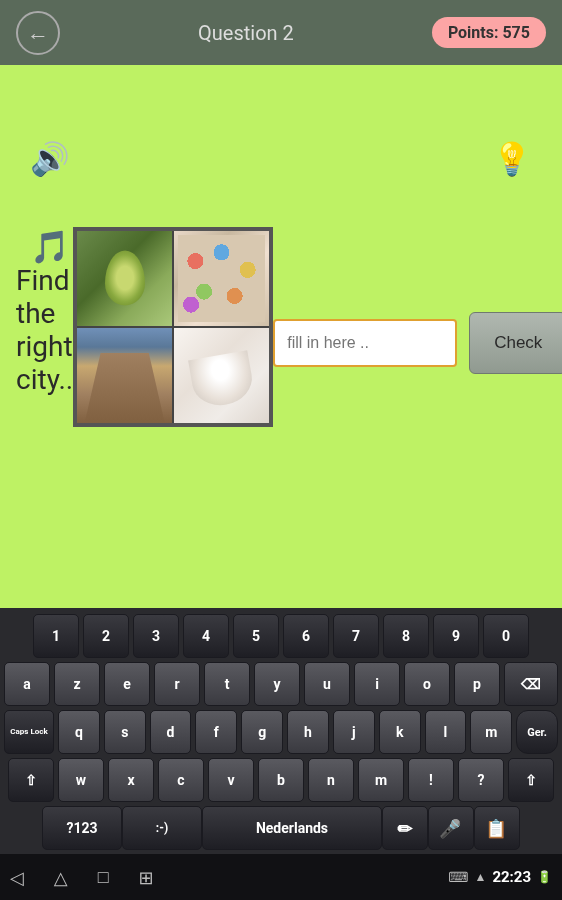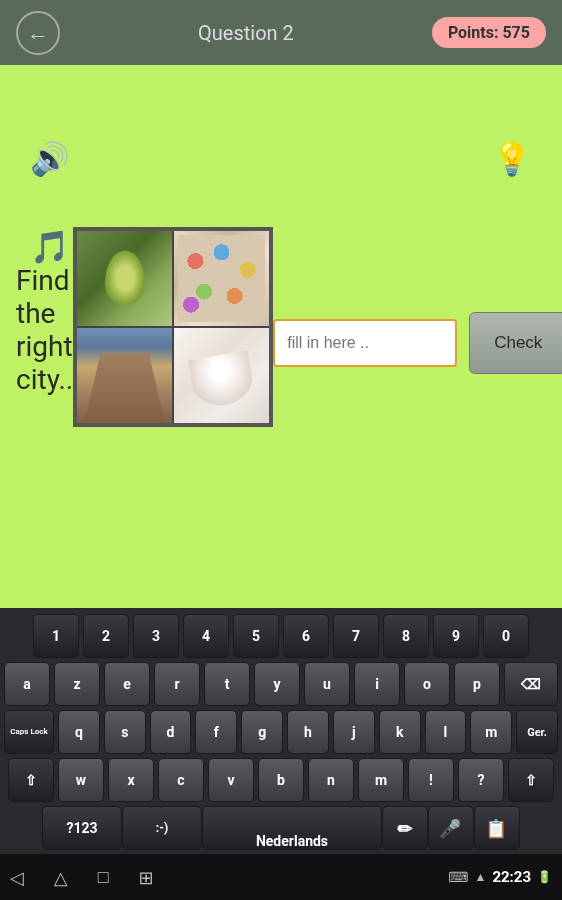--- a/index.html
+++ b/index.html
@@ -220,35 +220,35 @@
       display: flex;
       align-items: center;
       justify-content: center;
       cursor: pointer;
       flex: 1;
       max-width: 46px;
       font-weight: bold;
     }
     .key.wide { max-width: 60px; min-width: 56px; }
     .key.wider { max-width: 80px; min-width: 72px; }
-    .key.space-key { max-width: 180px; min-width: 160px; align-items: flex-end; }
+    .key.space-key { max-width: 180px; min-width: 160px; }
     .key.dark { background: linear-gradient(180deg, #3a3a40 0%, #1e1e24 100%); }
     .key.action { background: linear-gradient(180deg, #4a5a8a 0%, #2a3a6a 100%); }
     .key.backspace { background: linear-gradient(180deg, #4a4a50 0%, #2a2a30 100%); min-width: 52px; max-width: 56px; }
 
     
     .key.caps-key { font-size: 8px; max-width: 54px; min-width: 50px; line-height: 1.1; }
 
     .keyboard-bottom-row {
       display: flex;
       gap: 0;
       justify-content: center;
       align-items: center;
     }
-    .key-lang { font-size: 11px; max-width: 50px; }
+    .key-lang { font-size: 11px; max-width: 50px; border-radius: 12px; }
     .key-emoji { font-size: 12px; max-width: 62px; }
     .key-mic { font-size: 16px; }
     .key-clipboard { font-size: 16px; }
 
     .bottom-nav-bar {
       background: #111114;
       height: 46px;
       display: flex;
       align-items: center;
       justify-content: space-between;

